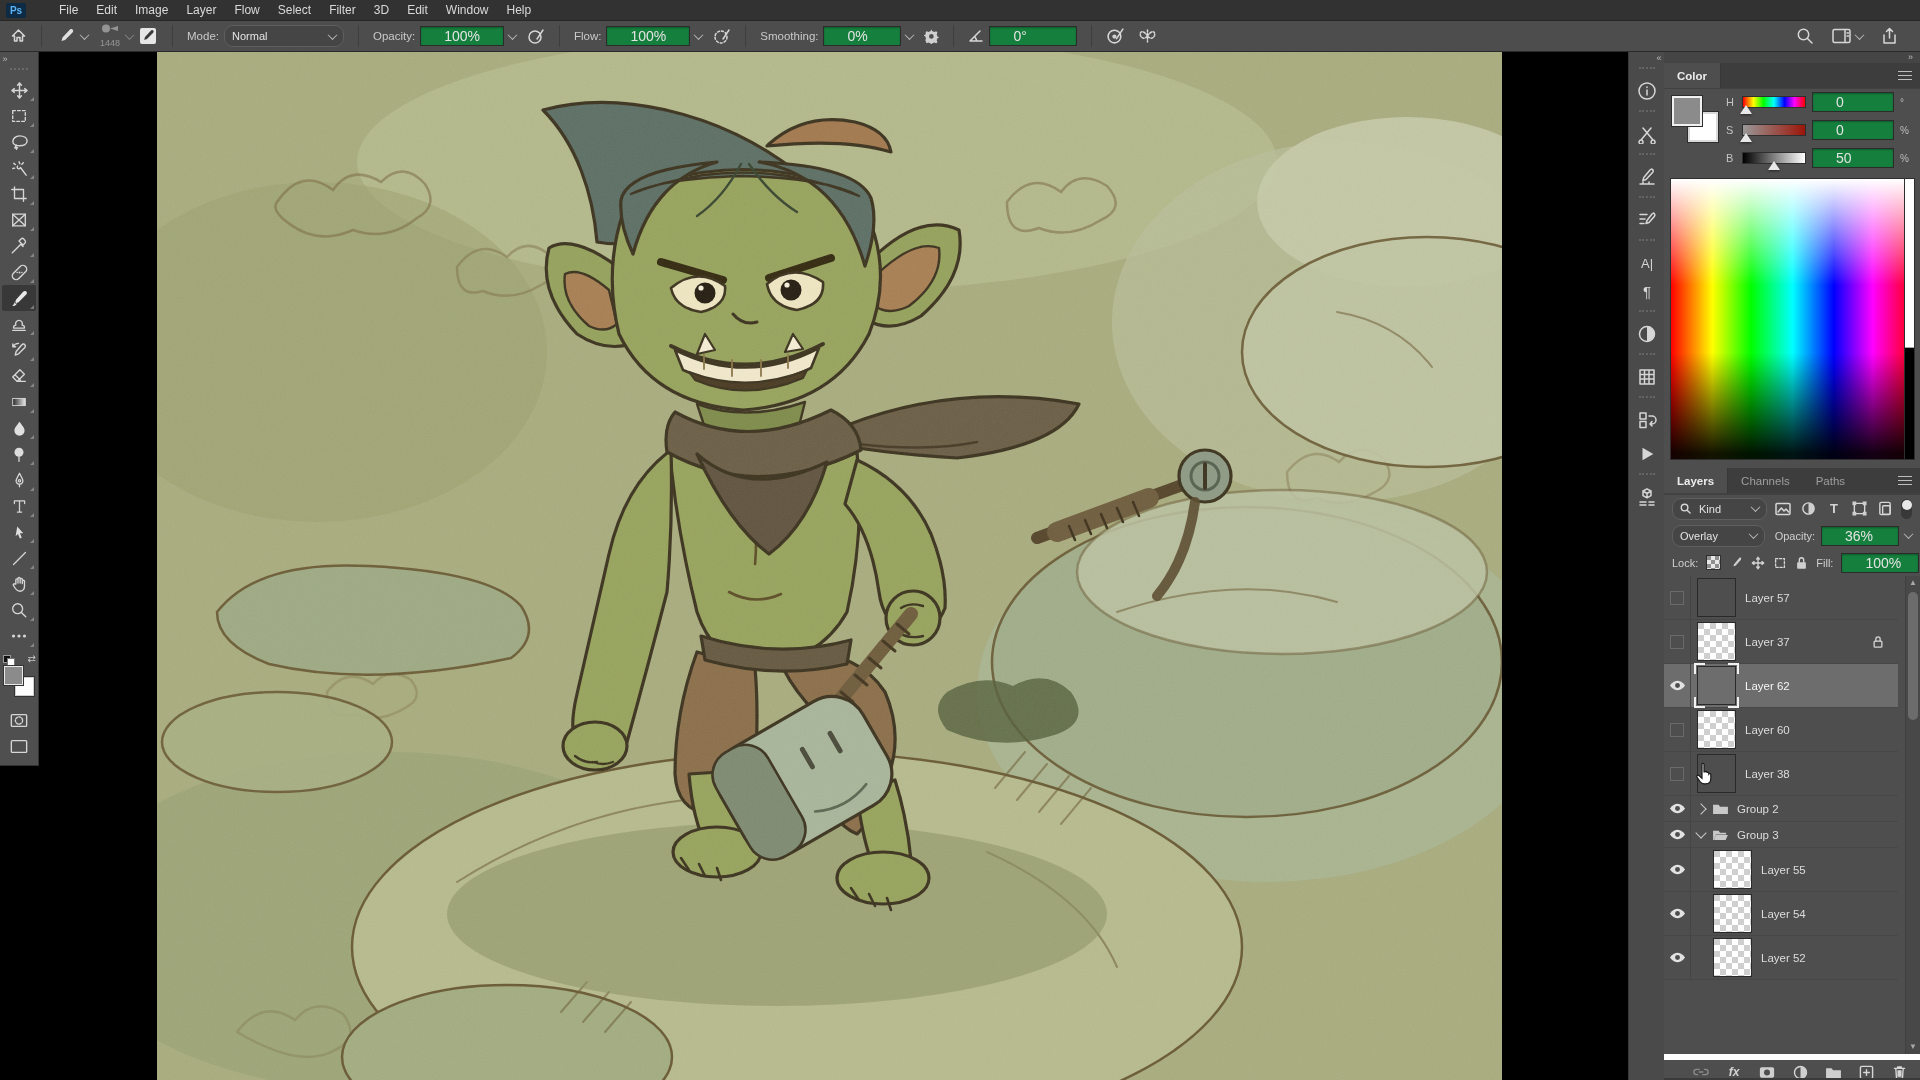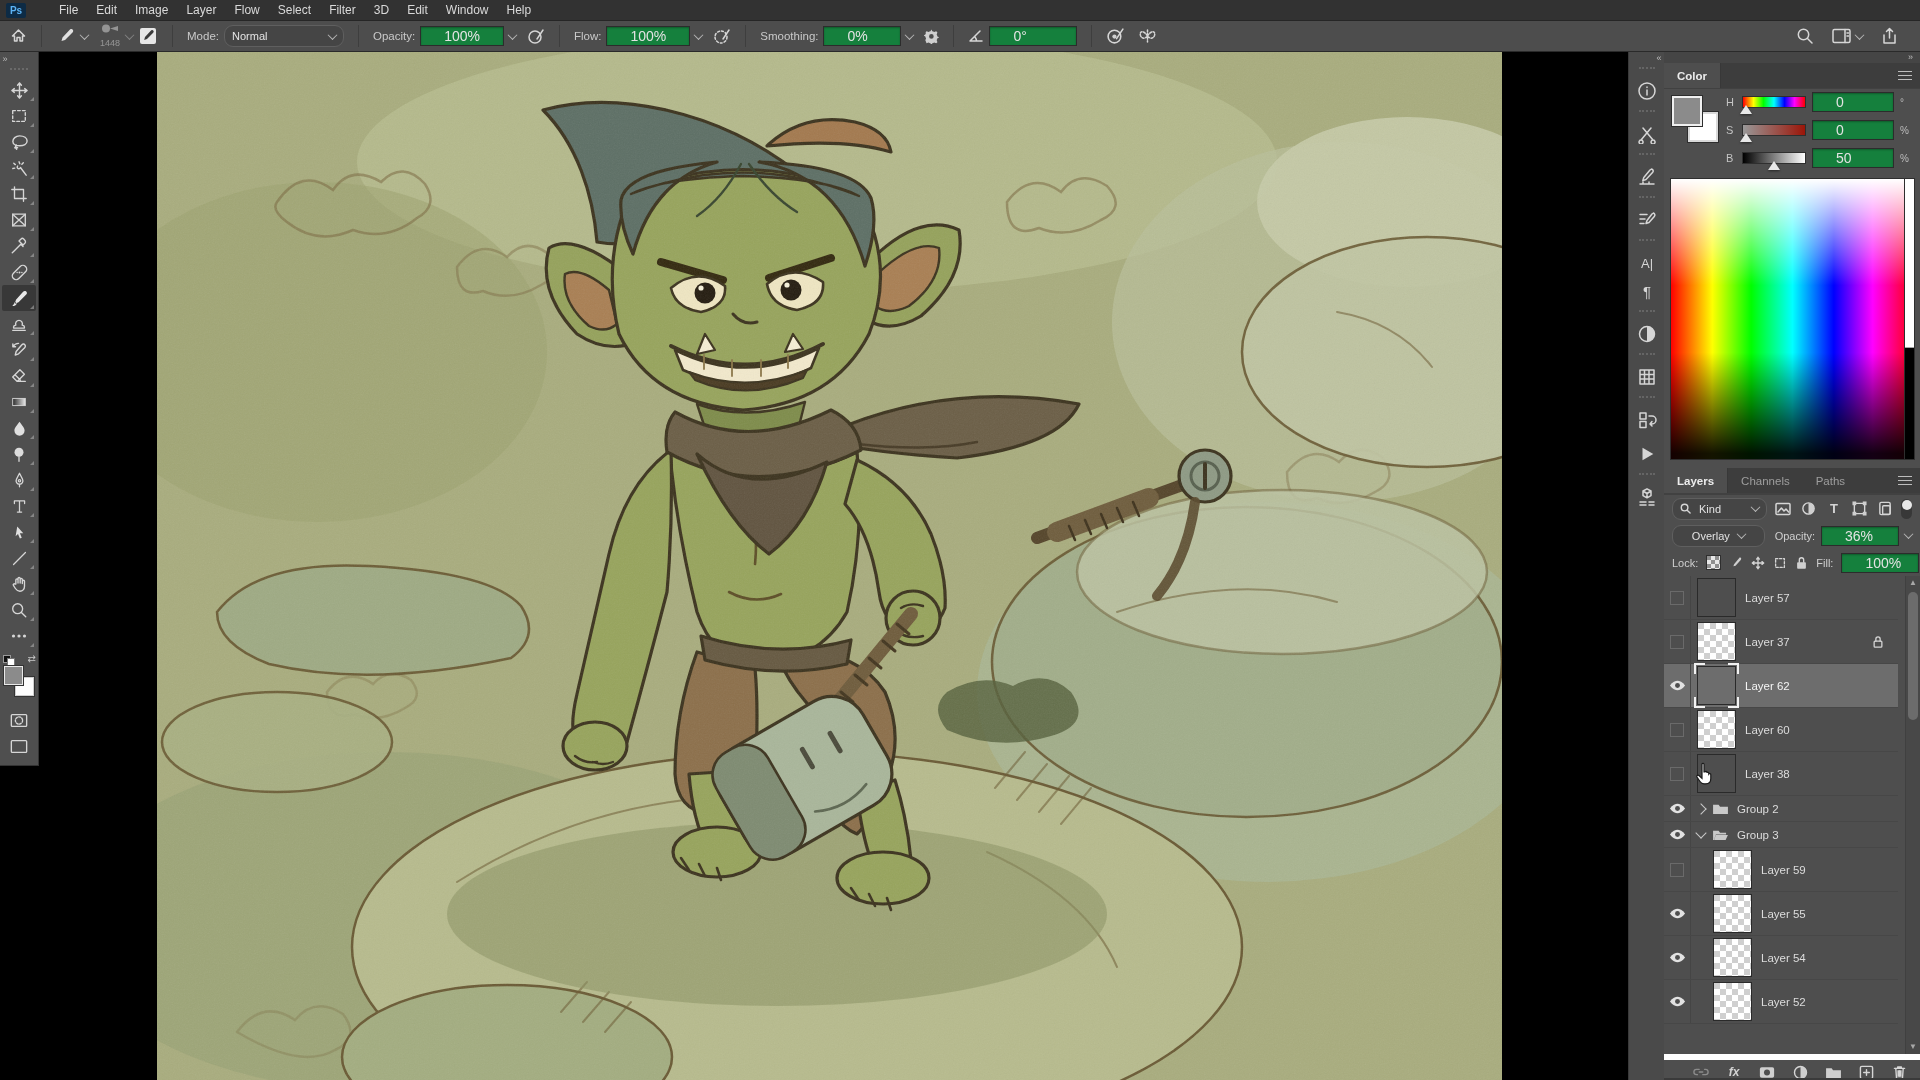--- a/index.html
+++ b/index.html
@@ -75,21 +75,21 @@
       linear-gradient(to right,#f00,#ff0 17%,#0f0 33%,#0ff 50%,#00f 67%,#f0f 83%,#f00);}
   .spectrum .gray{position:absolute;right:0;top:0;width:9px;height:100%;background:linear-gradient(to bottom,#fff 0 60%,#000 60.5% 100%);border-left:1px solid #2e2e2e}
 
   
   .filterrow{position:absolute;top:442px;left:0;right:0;height:27px;display:flex;align-items:center;padding:0 8px;gap:7px;border-top:1px solid #414141}
   .kindsel{width:86px}
   .fbtn{width:20px;height:18px;display:flex;align-items:center;justify-content:center}
   .pill{margin-left:auto;width:12px;height:20px;border-radius:6px;background:#383838;position:relative}
   .pill::after{content:"";position:absolute;left:1px;top:1px;width:10px;height:10px;border-radius:50%;background:#e8e8e8}
   .blendrow{position:absolute;top:470px;left:0;right:0;height:27px;display:flex;align-items:center;padding:0 8px;gap:6px}
-  .blendsel{width:128px;justify-content:center}
+  .blendsel{width:128px;justify-content:space-between}
   .lockrow{position:absolute;top:497px;left:0;right:0;height:27px;display:flex;align-items:center;padding:0 8px;gap:8px}
   .lockrow .lk{display:flex;align-items:center;justify-content:center;width:16px}
   .checker12{width:13px;height:13px;background:conic-gradient(#e8e8e8 0 25%,#8f8f8f 0 50%,#e8e8e8 0 75%,#8f8f8f 0) 0 0/8px 8px;border:1px solid #2f2f2f}
 
   .layerlist{position:absolute;top:524px;left:0;right:0;height:478px;overflow:hidden;background:#4e4e4e}
   .lrows{position:absolute;left:0;top:0;right:22px}
   .lrow{display:flex;align-items:center;height:43px;border-bottom:1px solid #474747;position:relative}
   .lrow.grp{height:25px}
   .lrow.sel{background:#6d6d6d}
   .eyecell{width:26px;height:100%;flex:none;display:flex;align-items:center;justify-content:center;border-right:1px solid #454545}
@@ -828,27 +828,20 @@
                 <circle cx="9" cy="5.5" r="2.6" fill="#4e4e4e"></circle>
               </svg>
           </div>
           <span class="chevr open" style="margin-top:-3px"></span>
           <svg width="17" height="13" viewBox="0 0 18 14" style="margin-right:8px">
               <path d="M1 3 h6 l1.5 2 H15 v2 H4 L2 13 H1 Z M4 7.5 h13 L14.5 13 H2.2 Z" fill="#c9c9c9"></path>
             </svg>
           <span class="lname">Group 3</span>
         </div>
 
-        <div class="lrow">
-          <div class="eyecell">
-              <span class="eyebox"></span>
-            </div>
-          <div class="thumb checker" style="margin-left:22px"></div>
-          <span class="lname">Layer 59</span>
-        </div>
 
         <div class="lrow">
           <div class="eyecell">
             <svg width="17" height="11" viewBox="0 0 18 11">
                 <path d="M1 5.5 C3.5 1.8 7 .5 9 .5 C11 .5 14.5 1.8 17 5.5 C14.5 9.2 11 10.5 9 10.5 C7 10.5 3.5 9.2 1 5.5 Z" fill="#e2e2e2"></path>
                 <circle cx="9" cy="5.5" r="2.6" fill="#4e4e4e"></circle>
               </svg>
           </div>
           <div class="thumb checker" style="margin-left:22px"></div>
           <span class="lname">Layer 55</span>

